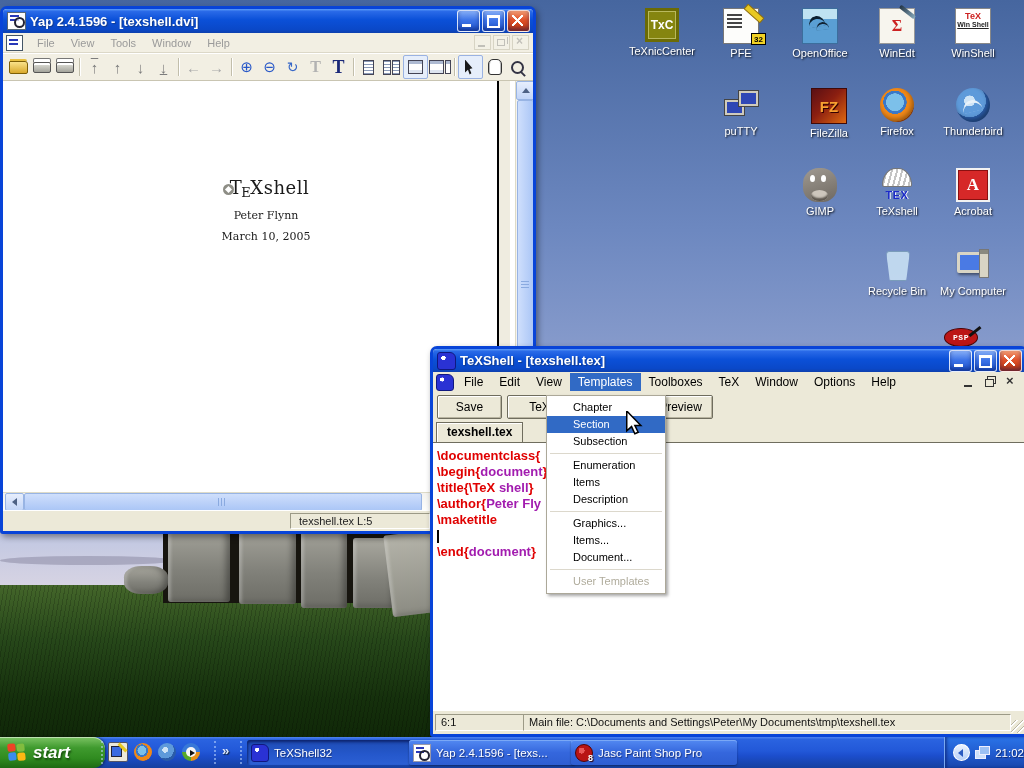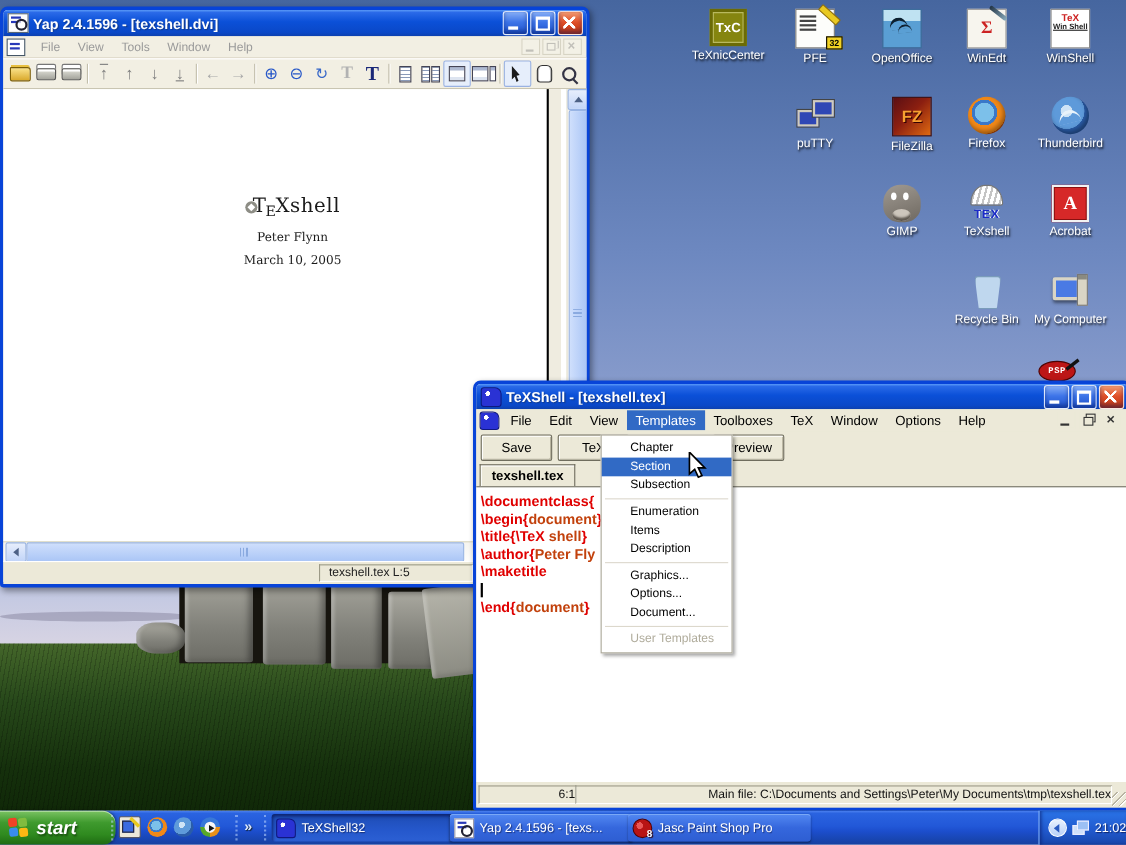--- a/index.html
+++ b/index.html
@@ -162,24 +162,24 @@
   #tx-toolbar{position:relative;height:28px;background:#ece9d8;}
   .xbtn{position:absolute;top:3px;width:63px;height:22px;background:#ece9d8;border:1px solid #6f6d5e;border-radius:2px;
     box-shadow:inset 1px 1px 0 #fff,inset -1px -1px 0 #b8b4a0;font-size:12px;color:#000;display:flex;align-items:center;justify-content:center;}
   #tx-tabrow{height:22px;background:#ece9d8;position:relative;}
   #tx-tab{position:absolute;left:3px;top:2px;padding:2px 10px 3px;font-weight:bold;font-size:12px;background:#ece9d8;
     border:1px solid #6f6d5e;border-bottom:none;box-shadow:inset 1px 1px 0 #fff;}
   #tx-editor{position:relative;height:263px;background:#fff;border-top:1px solid #6f6d5e;padding:5px 0 0 4px;
     font-weight:bold;font-size:13px;line-height:16px;overflow:hidden;}
   .eline{height:16px;white-space:pre;}
   .c-cmd{color:#e00000;}
-  .c-txt{color:#c2410c;}
+  .c-txt{color:#a21caf;}
   .caret{display:inline-block;width:2px;height:13px;background:#000;vertical-align:text-bottom;}
   #tx-statusbar{position:relative;height:23px;background:#ece9d8;font-size:11px;color:#111;}
-  .xcell{position:absolute;top:3px;height:15px;line-height:15px;border:1px solid;border-color:#9c9a87 #fff #fff #9c9a87;padding-left:5px;white-space:nowrap;overflow:hidden;text-align:right;}
+  .xcell{position:absolute;top:3px;height:15px;line-height:15px;border:1px solid;border-color:#9c9a87 #fff #fff #9c9a87;padding-left:5px;white-space:nowrap;overflow:hidden;}
   .xcell.c1{left:2px;width:82px;}
   .xcell.c2{left:90px;right:14px;}
   #tx-grip{position:absolute;right:1px;bottom:1px;width:13px;height:13px;
     background:repeating-linear-gradient(135deg,transparent 0 3px,#b9b5a2 3px 4px,#fff 4px 5px);}
 
   
   #tx-dropdown{position:absolute;left:113px;top:46px;width:118px;background:#fff;border:1px solid #aca899;
     box-shadow:2px 2px 3px rgba(0,0,0,.35);padding:3px 0;z-index:60;}
   .mitem{font-size:11px;color:#000;padding:2px 4px 3px 26px;height:12px;line-height:12px;white-space:nowrap;}
   .mitem.hi{background:#316ac5;color:#fff;}
@@ -457,21 +457,21 @@
     <div id="tx-dropdown">
         <div class="mitem">Chapter</div>
         <div class="mitem hi">Section</div>
         <div class="mitem">Subsection</div>
         <div class="msep"></div>
         <div class="mitem">Enumeration</div>
         <div class="mitem">Items</div>
         <div class="mitem">Description</div>
         <div class="msep"></div>
         <div class="mitem">Graphics...</div>
-        <div class="mitem">Options...</div>
+        <div class="mitem">Items...</div>
         <div class="mitem">Document...</div>
         <div class="msep"></div>
         <div class="mitem dis">User Templates</div>
       </div>
   </div>
 
   <div id="taskbar">
     <div id="start-btn">
       <span class="flag">
           <i class="f1"></i>

